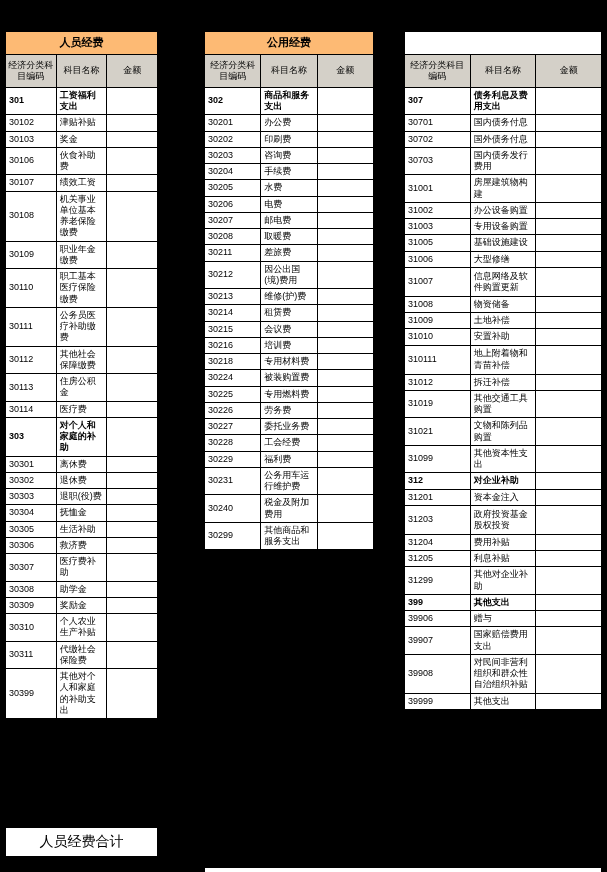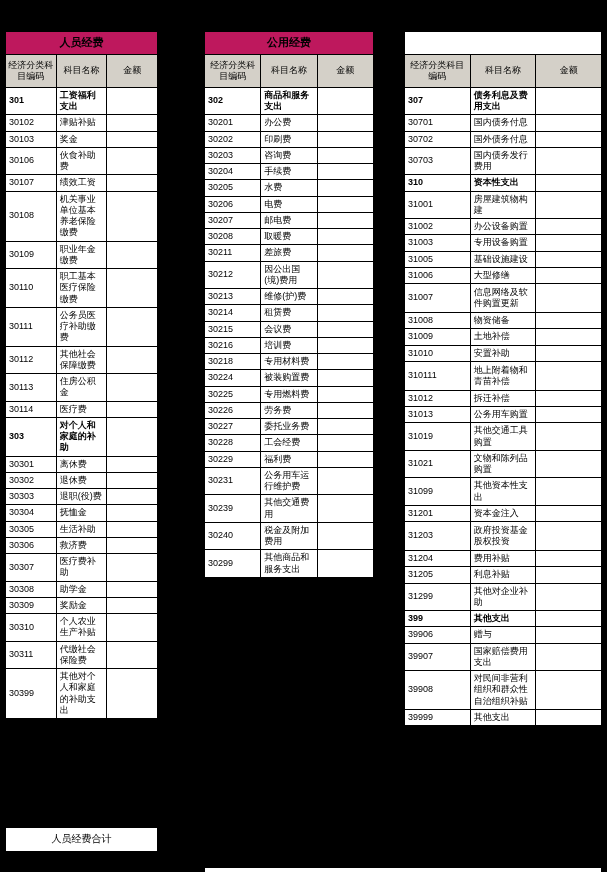--- a/index.html
+++ b/index.html
@@ -4,31 +4,31 @@
 <style>
   html,body{margin:0;padding:0;background:#000;}
   body{width:607px;height:872px;font-family:"Liberation Sans","DejaVu Sans",sans-serif;color:#000;}
   .page{position:relative;width:607px;height:872px;background:#000;}
   .col{position:absolute;top:30px;background:#fff;border:1px solid #000;box-sizing:border-box;}
   .colA{left:4px;width:155px;}
   .colB{left:203px;width:172px;}
   .colC{left:403px;width:200px;}
   table{border-collapse:collapse;width:100%;table-layout:fixed;}
   td,th{border:1px solid #000;font-size:9px;line-height:1.25;padding:2px 3px;vertical-align:middle;color:#000;font-weight:normal;}
-  .grouphdr td{background:#be185d;text-align:center;font-size:11px;font-weight:bold;padding:4px 2px;}
+  .grouphdr td{background:#fdba74;text-align:center;font-size:11px;font-weight:bold;padding:4px 2px;}
   .colhdr td{background:#d4d0c8;text-align:center;font-size:9px;padding:3px 2px;height:26px;}
   .code{width:38px;text-align:left;}
   .name{text-align:left;}
   .amt{width:34px;}
   .colB .code{width:40px;}
   .colB .amt{width:38px;}
   .colC .code{width:44px;}
   .colC .amt{width:44px;}
   .cell-bold{font-weight:bold;}
-  .total td{text-align:center;font-weight:normal;font-size:10px;padding:5px 4px;}
+  .total td{text-align:center;font-weight:normal;font-size:14px;padding:5px 4px;}
   .totalwrap{position:absolute;background:#fff;border:1px solid #000;box-sizing:border-box;}
   .rowtall td{height:24px;}
 </style>
 </head>
 <body>
 
 <div class="page">
 
   <div class="col colA">
     <table>
@@ -294,25 +294,20 @@
             <td class="code">30229</td>
             <td class="name">福利费</td>
             <td class="amt"></td>
           </tr>
           <tr>
             <td class="code">30231</td>
             <td class="name">公务用车运行维护费</td>
             <td class="amt"></td>
           </tr>
           <tr>
-            <td class="code">30239</td>
-            <td class="name">其他交通费用</td>
-            <td class="amt"></td>
-          </tr>
-          <tr>
             <td class="code">30240</td>
             <td class="name">税金及附加费用</td>
             <td class="amt"></td>
           </tr>
           <tr>
             <td class="code">30299</td>
             <td class="name">其他商品和服务支出</td>
             <td class="amt"></td>
           </tr>
         </tbody>
@@ -346,25 +341,20 @@
             <td class="code">30702</td>
             <td class="name">国外债务付息</td>
             <td class="amt"></td>
           </tr>
           <tr>
             <td class="code">30703</td>
             <td class="name">国内债务发行费用</td>
             <td class="amt"></td>
           </tr>
           <tr>
-            <td class="code cell-bold">310</td>
-            <td class="name cell-bold">资本性支出</td>
-            <td class="amt"></td>
-          </tr>
-          <tr>
             <td class="code">31001</td>
             <td class="name">房屋建筑物构建</td>
             <td class="amt"></td>
           </tr>
           <tr>
             <td class="code">31002</td>
             <td class="name">办公设备购置</td>
             <td class="amt"></td>
           </tr>
           <tr>
@@ -406,37 +396,37 @@
             <td class="code">310111</td>
             <td class="name">地上附着物和青苗补偿</td>
             <td class="amt"></td>
           </tr>
           <tr>
             <td class="code">31012</td>
             <td class="name">拆迁补偿</td>
             <td class="amt"></td>
           </tr>
           <tr>
-            <td class="code">31013</td>
-            <td class="name">公务用车购置</td>
-            <td class="amt"></td>
-          </tr>
-          <tr>
             <td class="code">31019</td>
             <td class="name">其他交通工具购置</td>
             <td class="amt"></td>
           </tr>
           <tr>
             <td class="code">31021</td>
             <td class="name">文物和陈列品购置</td>
             <td class="amt"></td>
           </tr>
           <tr>
             <td class="code">31099</td>
             <td class="name">其他资本性支出</td>
+            <td class="amt"></td>
+          </tr>
+          <tr>
+            <td class="code cell-bold">312</td>
+            <td class="name cell-bold">对企业补助</td>
             <td class="amt"></td>
           </tr>
           <tr>
             <td class="code">31201</td>
             <td class="name">资本金注入</td>
             <td class="amt"></td>
           </tr>
           <tr class="rowtall">
             <td class="code">31203</td>
             <td class="name">政府投资基金股权投资</td>

